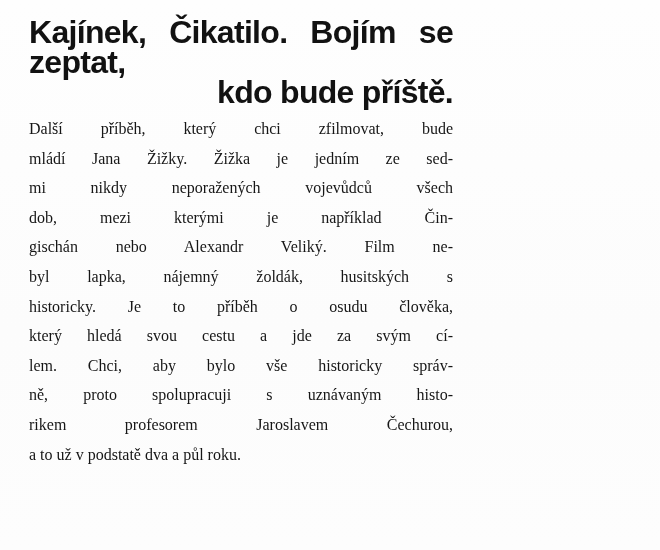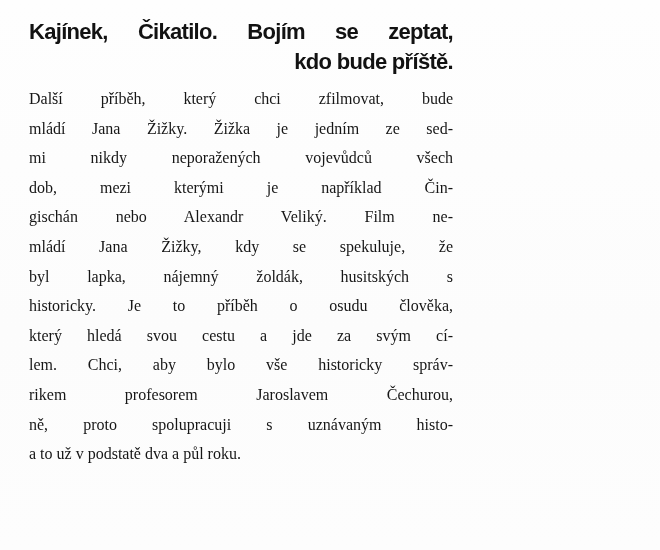--- a/index.html
+++ b/index.html
@@ -21,21 +21,21 @@
   .article-column {
     position: absolute;
     left: 29px;
     top: 17px;
     width: 424px;
   }
 
   .headline {
     font-family: "Liberation Sans", "DejaVu Sans", sans-serif;
     font-weight: bold;
-    font-size: 22px;
+    font-size: 32px;
     line-height: 30px;
     letter-spacing: -0.7px;
     color: #121212;
     margin-bottom: 7px;
   }
 
   .headline .h-line.justify {
     text-align: justify;
     text-align-last: justify;
   }
@@ -75,24 +75,23 @@
       <div class="h-line justify">Kajínek, Čikatilo. Bojím se zeptat,</div>
       <div class="h-line last">kdo bude příště.</div>
     </div>
 
     <div class="body-text">
       <div class="b-line justify">Další příběh, který chci zfilmovat, bude</div>
       <div class="b-line justify">mládí Jana Žižky. Žižka je jedním ze sed-</div>
       <div class="b-line justify">mi nikdy neporažených vojevůdců všech</div>
       <div class="b-line justify">dob, mezi kterými je například Čin-</div>
       <div class="b-line justify">gischán nebo Alexandr Veliký. Film ne-</div>
-      <div class="b-line justify">mládí Jana Žižky, kdy se spekuluje, že</div>
       <div class="b-line justify">byl lapka, nájemný žoldák, husitských s</div>
       <div class="b-line justify">historicky. Je to příběh o osudu člověka,</div>
       <div class="b-line justify">který hledá svou cestu a jde za svým cí-</div>
       <div class="b-line justify">lem. Chci, aby bylo vše historicky správ-</div>
+      <div class="b-line justify">ně, proto spolupracuji s uznávaným histo-</div>
       <div class="b-line justify">rikem profesorem Jaroslavem Čechurou,</div>
-      <div class="b-line justify">ně, proto spolupracuji s uznávaným histo-</div>
       <div class="b-line last">a to už v podstatě dva a půl roku.</div>
     </div>
 
   </div>
 </div>
 
 </body></html>

